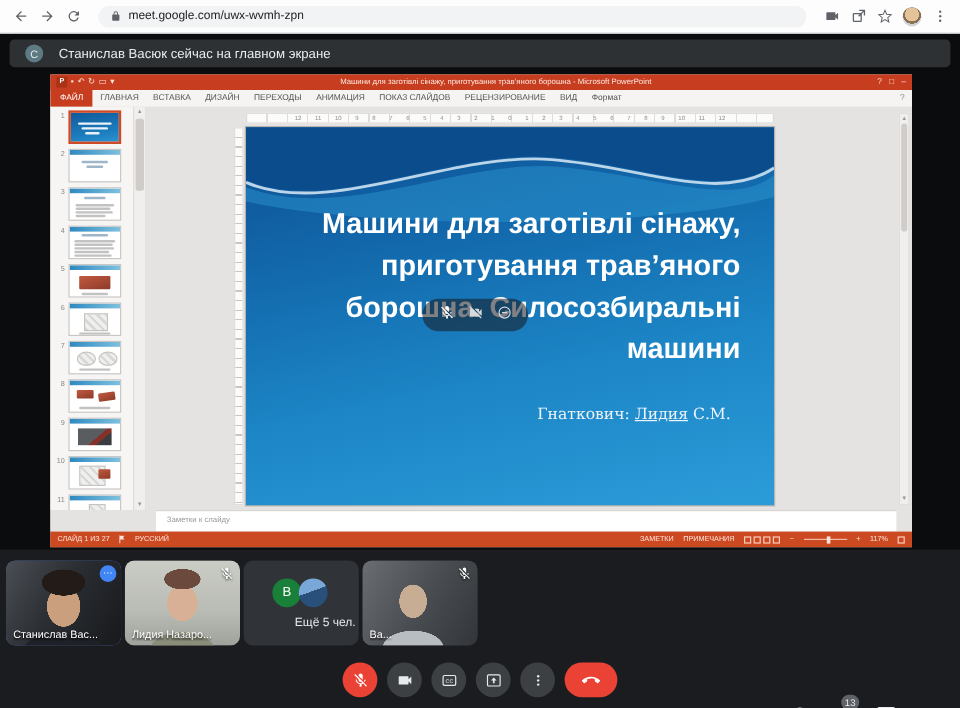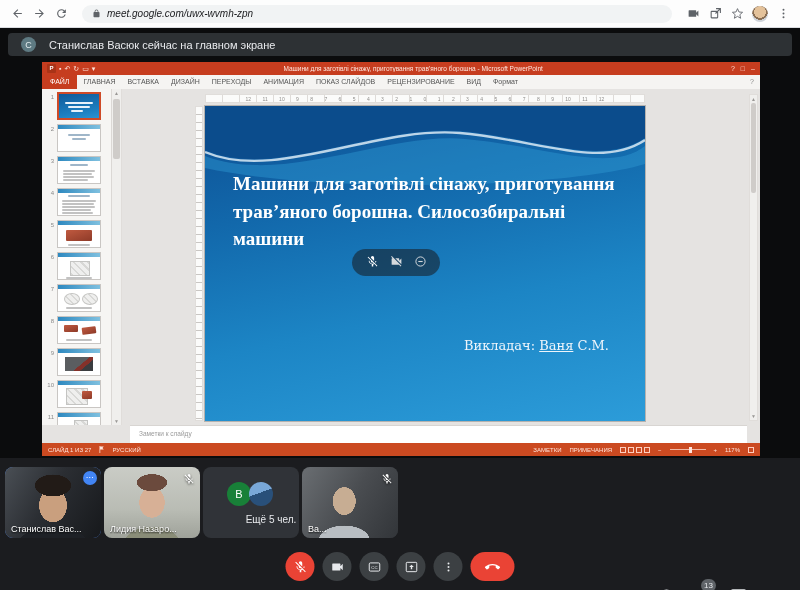--- a/index.html
+++ b/index.html
@@ -5,21 +5,21 @@
   html,body { margin:0; padding:0; background:#000; }
   #root { position:relative; width:800px; height:590px; overflow:hidden;
           background:#0b0c0d; font-family:"Liberation Sans", sans-serif; }
 
   
   .browser { position:absolute; left:0; top:0; width:800px; height:28px; background:#fdfdfd;
              border-bottom:1px solid #dadce0; display:flex; align-items:center; padding:0 10px; box-sizing:border-box; gap:8px; }
   .bicon { width:14px; height:14px; color:#5f6368; flex:none; display:flex; align-items:center; justify-content:center; }
   .bicon svg { width:13px; height:13px; }
   .urlbar { flex:1; height:18px; background:#f1f3f4; border-radius:10px; display:flex; align-items:center;
-            gap:6px; padding:0 10px; margin:0 6px; min-width:0;font-style:italic; }
+            gap:6px; padding:0 10px; margin:0 6px; min-width:0; }
   .urlbar svg { width:9px; height:9px; color:#5f6368; flex:none; }
   .url-text { font-size:10px; color:#202124; white-space:nowrap; overflow:hidden; }
   .bavatar { width:16px; height:16px; border-radius:50%; flex:none;
              background: radial-gradient(circle at 50% 38%, #e4c29a 0 45%, #8a6f54 46% 60%, #cfd4da 61%); }
 
   
   .notif { position:absolute; left:8px; right:8px; top:33px; height:23px; background:#2d3134; border-radius:4px;
            display:flex; align-items:center; gap:13px; padding-left:13px; }
   .notif-avatar { width:15px; height:15px; border-radius:50%; background:#5e7a82; color:#e3ecee;
                   font-size:9px; display:flex; align-items:center; justify-content:center; }
@@ -67,22 +67,22 @@
             background-image:repeating-linear-gradient(180deg, transparent 0 7px, #c9c6c3 7px 8px); }
   .hruler { position:absolute; left:163px; top:5px; width:440px; height:9px; background:#fbfbfa; border:1px solid #e0ddda;
             box-sizing:border-box; font-size:5px; color:#8f8d8b; line-height:8px; text-align:center;
             white-space:nowrap; overflow:hidden; word-spacing:10px;
             background-image:repeating-linear-gradient(90deg, transparent 0 16px, #dedbd8 16px 17px); }
 
   .slide { position:absolute; left:163px; top:17px; width:440px; height:315px;
            background:linear-gradient(168deg,#0d4f93 0%,#1268ab 30%,#1c85c5 62%,#2c9cd9 100%);
            box-shadow:0 0 0 1px #b5b2af; }
   .slide-waves { position:absolute; left:0; top:0; width:440px; height:90px; }
-  .slide-title { position:absolute; top:64px; left:28px; right:28px; text-align:left; color:#fff;
-                 font-weight:bold; font-size:19px; line-height:1.45;font-family:Liberation Serif, serif; }
+  .slide-title { position:absolute; top:64px; left:28px; right:28px; text-align:right; color:#fff;
+                 font-weight:bold; font-size:24px; line-height:1.45; }
   .slide-sub { position:absolute; top:232px; right:36px; font-family:"DejaVu Serif", serif;
                font-size:13px; color:#eef5fb; }
   .slide-sub .uname { text-decoration:underline; }
 
   .slide-sb { position:absolute; left:707px; top:5px; width:9px; height:327px; background:#f0efed;
               border:1px solid #e0ddda; box-sizing:border-box; }
   .slide-sb .sb-thumb { position:absolute; left:1px; right:1px; top:8px; height:90px; background:#cfccc9; border-radius:2px; }
 
   .notes-bar { position:absolute; left:88px; right:13px; bottom:0; height:18px; background:#fff;
                border-top:1px solid #d8d5d2; font-size:6.5px; color:#9a9a9a; padding:4px 0 0 9px; box-sizing:border-box; }
@@ -361,21 +361,21 @@
       <div class="vruler"></div>
 
       <div class="slide">
         <svg class="slide-waves" viewBox="0 0 440 90" preserveAspectRatio="none">
           <path d="M0 44 C70 74 170 18 255 25 C330 31 395 62 440 32 L440 0 L0 0 Z" fill="#0b4c8c"></path>
           <path d="M0 46 C70 76 170 20 255 27 C330 33 395 64 440 34" stroke="#cfe2f0" stroke-width="2.4" fill="none" opacity="0.9"></path>
           <path d="M0 50 C80 80 180 26 260 33 C340 40 405 68 440 40 L440 58 C360 82 120 88 0 62 Z" fill="#2f9ad2" opacity="0.45"></path>
         </svg>
         <div class="slide-title">Машини для заготівлі сінажу, приготування трав’яного борошна. Силосозбиральні машини</div>
         <div class="slide-sub">
-          <span>Викладач: </span><span class="uname">Ваня</span><span> С.М.</span>
+          <span>Гнаткович: </span><span class="uname">Лидия</span><span> С.М.</span>
         </div>
       </div>
 
       <div class="slide-sb">
         <span class="sb-arrow" style="top:1px;">▲</span>
         <span class="sb-thumb"></span>
         <span class="sb-arrow" style="bottom:1px;">▼</span>
       </div>
 
       <div class="notes-bar">Заметки к слайду</div>

